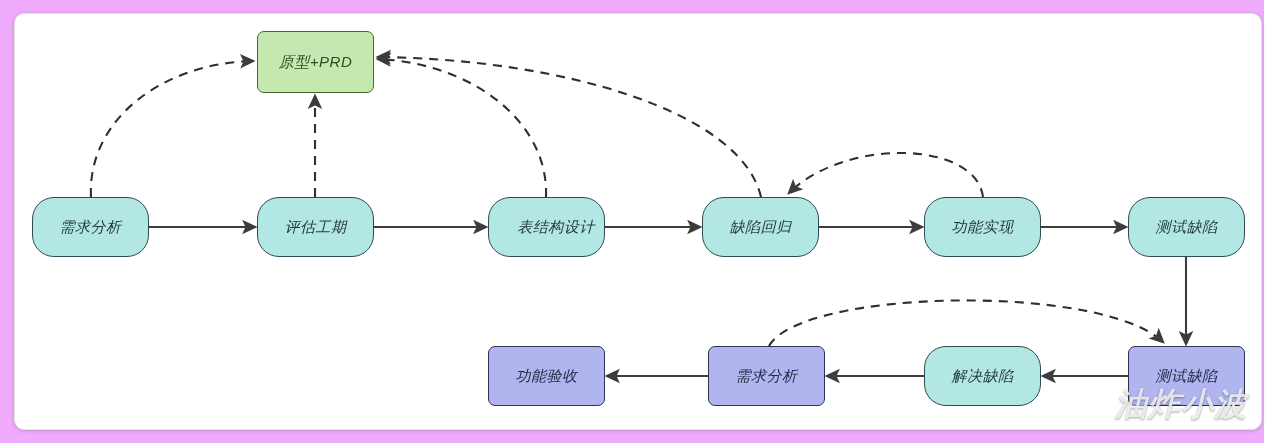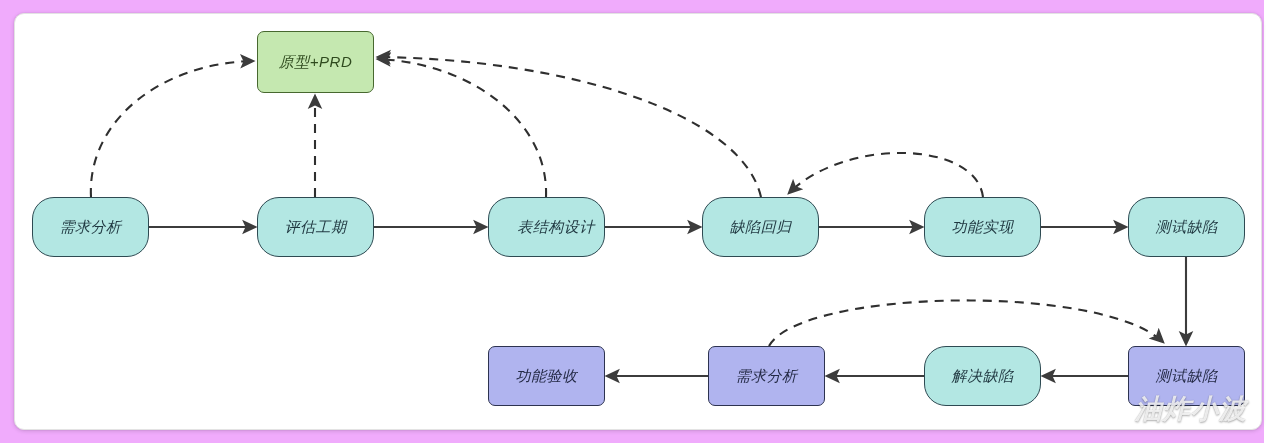--- a/index.html
+++ b/index.html
@@ -67,21 +67,21 @@
   }
   .node.purple {
     background: #b0b4ef;
     border-color: #2d3350;
     color: #242a46;
   }
   #watermark {
     position: absolute;
     right: 14px;
     bottom: 2px;
-    font-size: 27px;
+    font-size: 32px;
     font-weight: 700;
     letter-spacing: 1px;
     color: rgba(255,255,255,0.82);
     text-shadow:
       0 1px 2px rgba(0,0,0,0.30),
       0 0 1px rgba(0,0,0,0.25);
     pointer-events: none;
     white-space: nowrap;
   }
 </style>

